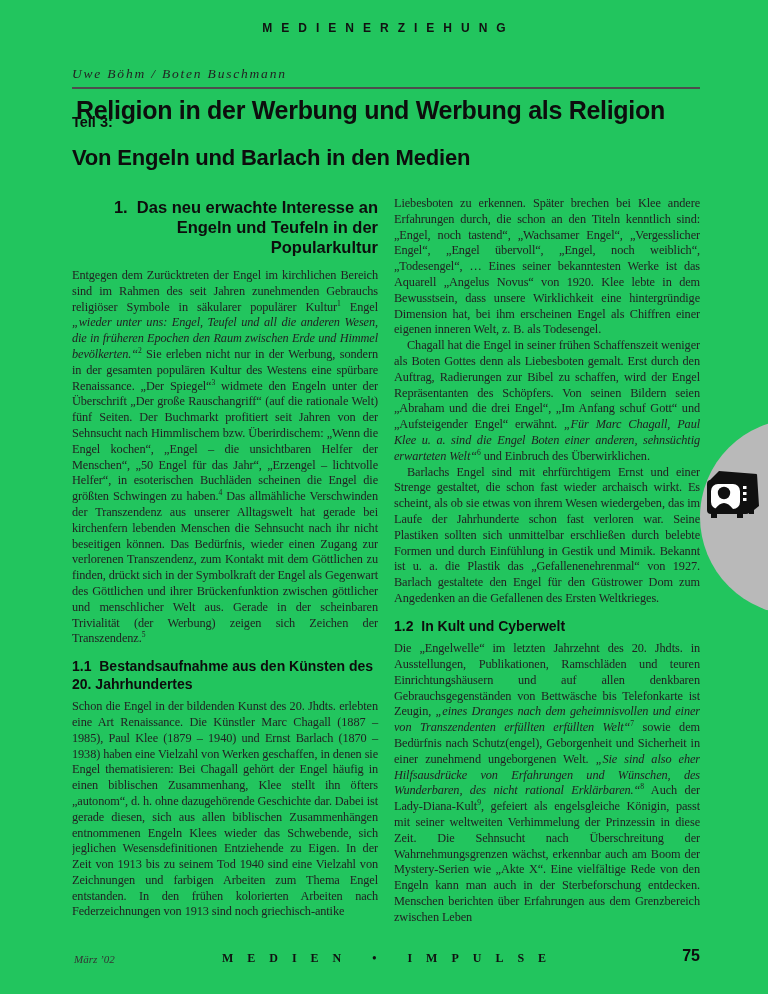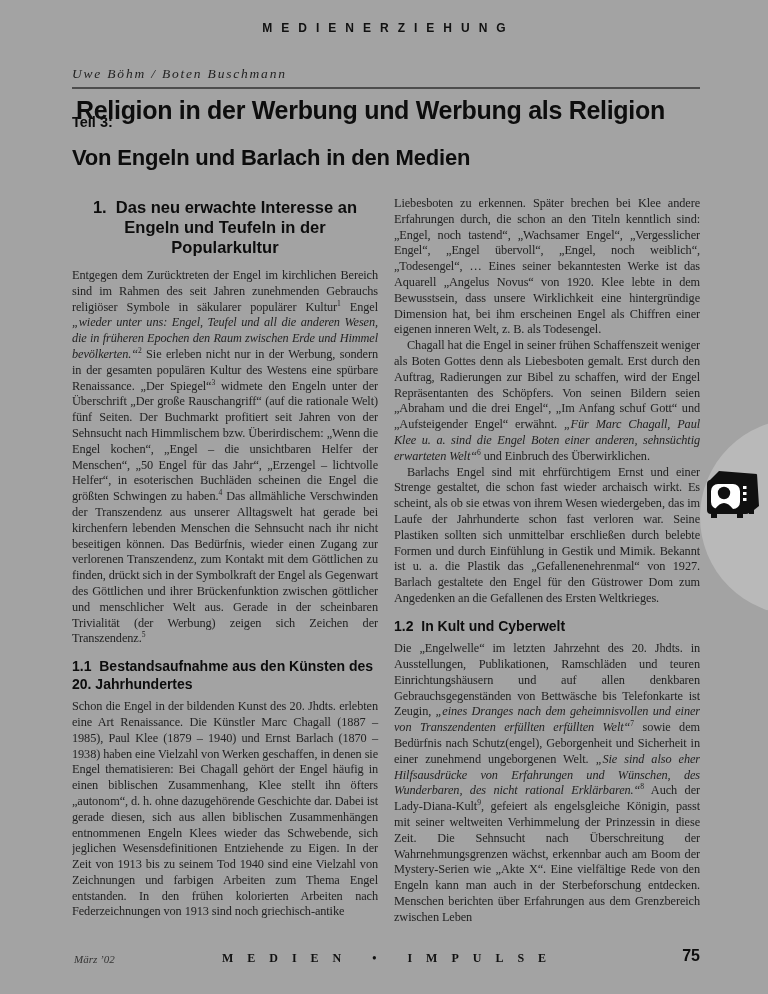--- a/index.html
+++ b/index.html
@@ -1,20 +1,20 @@
 <!DOCTYPE html>
 <html lang="de"><head>
 <meta charset="utf-8">
 <style>
   html,body{margin:0;padding:0;}
   body{
     width:768px;height:994px;background:#ffffff;position:relative;
     font-family:"Liberation Serif",serif;color:#1c1c1c;
   }
-  .page{position:absolute;inset:0;overflow:hidden;background:#a3a3a3;}
+  .page{position:absolute;inset:0;overflow:hidden;background:#22c55e;}
 
   .kicker{
     position:absolute;top:21px;left:0;width:100%;text-align:center;
     font-family:"Liberation Sans",sans-serif;font-weight:bold;
     font-size:12px;letter-spacing:9px;text-indent:9px;color:#111;
   }
   .byline{
     position:absolute;top:66px;left:72px;width:628px;
     font-style:italic;font-size:13.5px;letter-spacing:1.8px;color:#222;
   }
@@ -39,21 +39,21 @@
     display:flex;gap:16px;overflow:hidden;
   }
   .col{
     width:306px;text-align:justify;
     font-size:12.3px;line-height:15.8px;letter-spacing:-0.1px;color:#222;
     hyphens:auto;
   }
   .col h2{
     font-family:"Liberation Sans",sans-serif;font-weight:bold;
     font-size:16.5px;line-height:20px;margin:1px 0 11px 0;color:#0d0d0d;
-    text-align:center;white-space:pre-wrap;letter-spacing:0;
+    text-align:right;white-space:pre-wrap;letter-spacing:0;
   }
   .col h3{
     font-family:"Liberation Sans",sans-serif;font-weight:bold;
     font-size:14px;line-height:17.5px;margin:11px 0 6px 0;color:#0d0d0d;
     text-align:left;white-space:pre-wrap;letter-spacing:0;
   }
   .col p{margin:0;}
   .col p.indent{text-indent:13px;}
   .col em{}
   .col sup{font-size:0.62em;vertical-align:super;line-height:0;}

